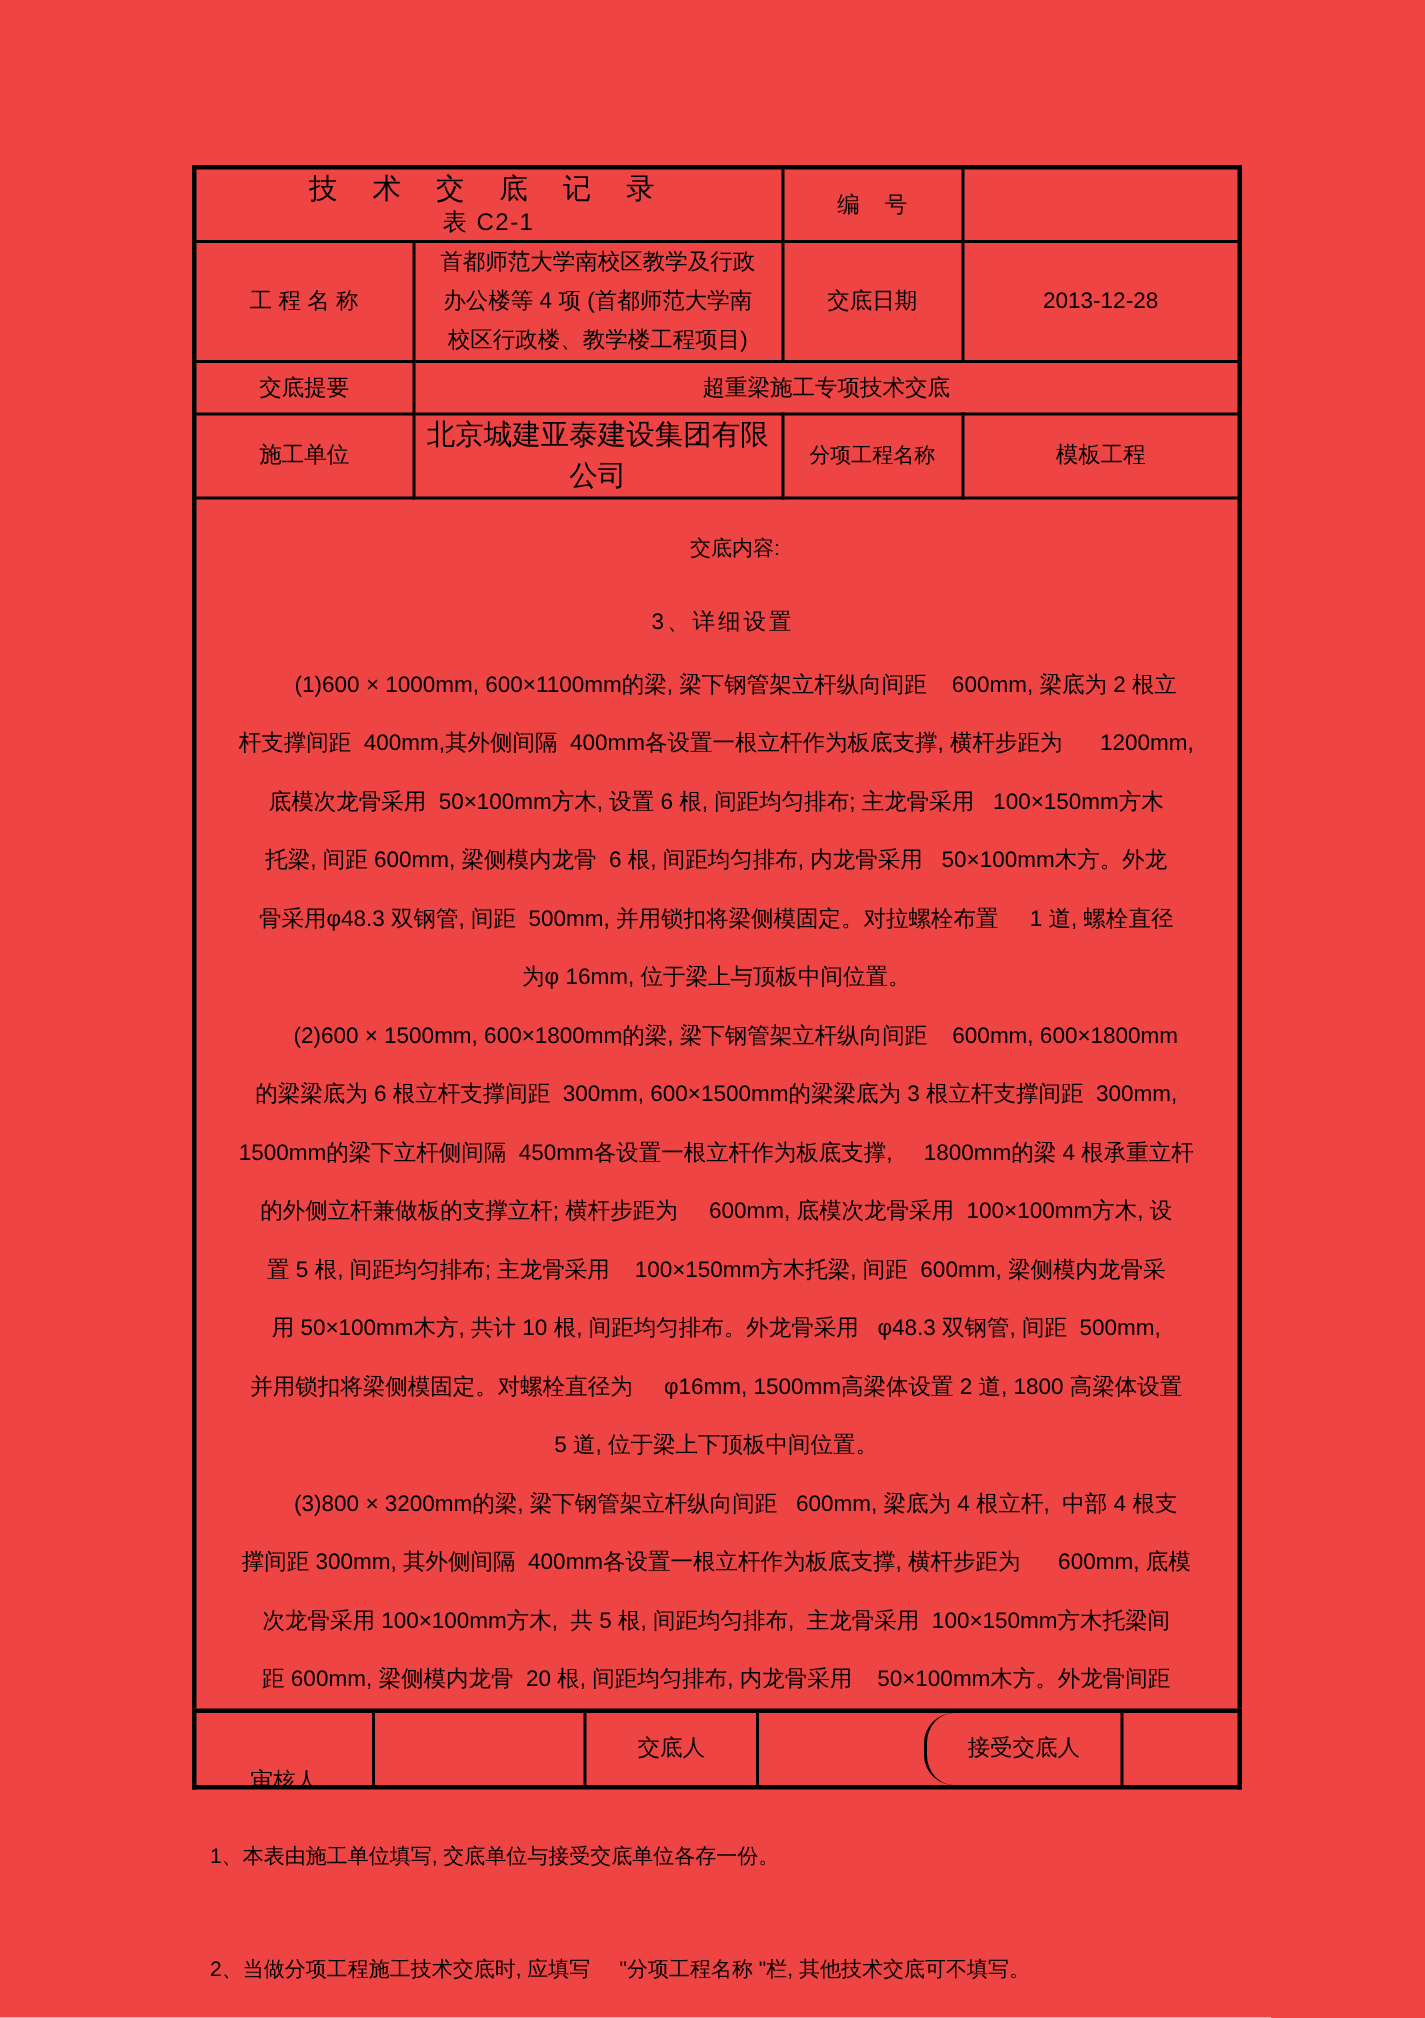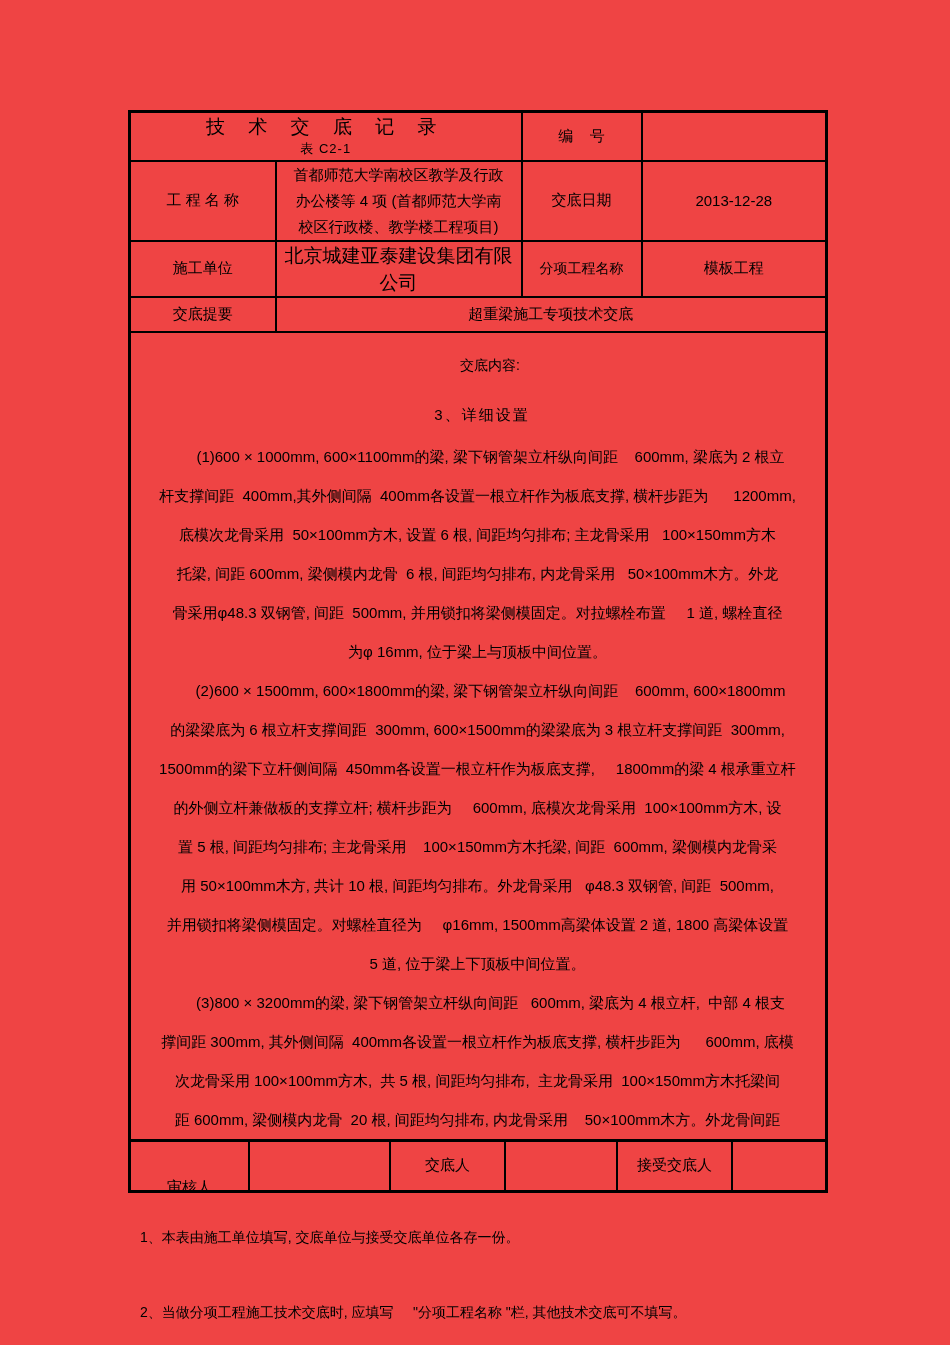--- a/index.html
+++ b/index.html
@@ -28,21 +28,21 @@
     color:#000;
     overflow:hidden;
   }
   .title-cell { vertical-align:middle; }
   .doc-title {
     font-size:19px;
     letter-spacing:9px;
     line-height:26px;
     white-space:pre;
   }
-  .form-code { font-size:13px; line-height:18px; letter-spacing:1px; }
+  .form-code { font-size:16px; line-height:18px; letter-spacing:1px; }
   .label-cell { white-space:pre; }
   .project-lines { text-align:left; padding:5px 4px 4px 7px; }
   .project-lines div { font-size:15px; line-height:26px; white-space:pre; }
   .builder-lines { text-align:left; padding:2px 2px 2px 6px; }
   .builder-lines div { font-size:19px; line-height:27px; white-space:pre; }
   .summary-cell { text-align:left; padding-left:8px; }
   .content-cell { vertical-align:top; text-align:left; }
   .content-label { padding:22px 0 0 24px; font-size:14px; line-height:20px; }
   .section-title { margin-top:30px; padding-left:8px; font-size:15px; line-height:20px; letter-spacing:2px; }
   .body-lines { margin-top:12px; }
@@ -55,21 +55,21 @@
   }
   .body-line.indent { text-indent:26px; }
   .sig-row-cell { padding:0; height:48px; border-top:3px solid #000 !important; }
   .sig-flex { display:flex; height:48px; align-items:stretch; }
   .sig-cell {
     display:flex; align-items:center; justify-content:center;
     font-size:15px;
   }
   .sig-cell + .sig-cell { border-left:2px solid #000; }
   .w1 { width:117px;margin-top:43px; } .w2 { width:113px; } .w3 { width:115px;margin-left:28px; }
-  .w4 { width:112px; } .w5 { width:115px; } .w6 { flex:1; }
+  .w4 { width:112px; } .w5 { width:131px;border-radius:20px; } .w6 { flex:1; }
   .footnotes {
     position:absolute; left:140px; top:1175px;
     font-size:14px; line-height:25px;
     white-space:pre-wrap;
   }
 </style>
 </head>
 <body>
 
 <div class="page">
@@ -96,33 +96,33 @@
       <td class="label-cell">工 程 名 称</td>
       <td class="project-lines">
         <div>首都师范大学南校区教学及行政</div>
         <div>办公楼等 4 项 (首都师范大学南</div>
         <div>校区行政楼、教学楼工程项目)</div>
       </td>
       <td>交底日期</td>
       <td>2013-12-28</td>
     </tr>
 
+    <tr style="height:35px">
+      <td>交底提要</td>
+      <td colspan="3" class="summary-cell">超重梁施工专项技术交底</td>
+    </tr>
+
     <tr style="height:48px">
       <td>施工单位</td>
       <td class="builder-lines">
         <div>北京城建亚泰建设集团有限</div>
         <div>公司</div>
       </td>
       <td style="font-size:14px">分项工程名称</td>
       <td>模板工程</td>
-    </tr>
-
-    <tr style="height:35px">
-      <td>交底提要</td>
-      <td colspan="3" class="summary-cell">超重梁施工专项技术交底</td>
     </tr>
 
     <tr style="height:796px">
       <td colspan="4" class="content-cell">
         <div class="content-label">交底内容:</div>
         <div class="section-title">3、详细设置</div>
         <div class="body-lines">
           <div class="body-line indent">(1)600 × 1000mm, 600×1100mm的梁, 梁下钢管架立杆纵向间距    600mm, 梁底为 2 根立</div>
           <div class="body-line">杆支撑间距  400mm,其外侧间隔  400mm各设置一根立杆作为板底支撑, 横杆步距为      1200mm,</div>
           <div class="body-line">底模次龙骨采用  50×100mm方木, 设置 6 根, 间距均匀排布; 主龙骨采用   100×150mm方木</div>

